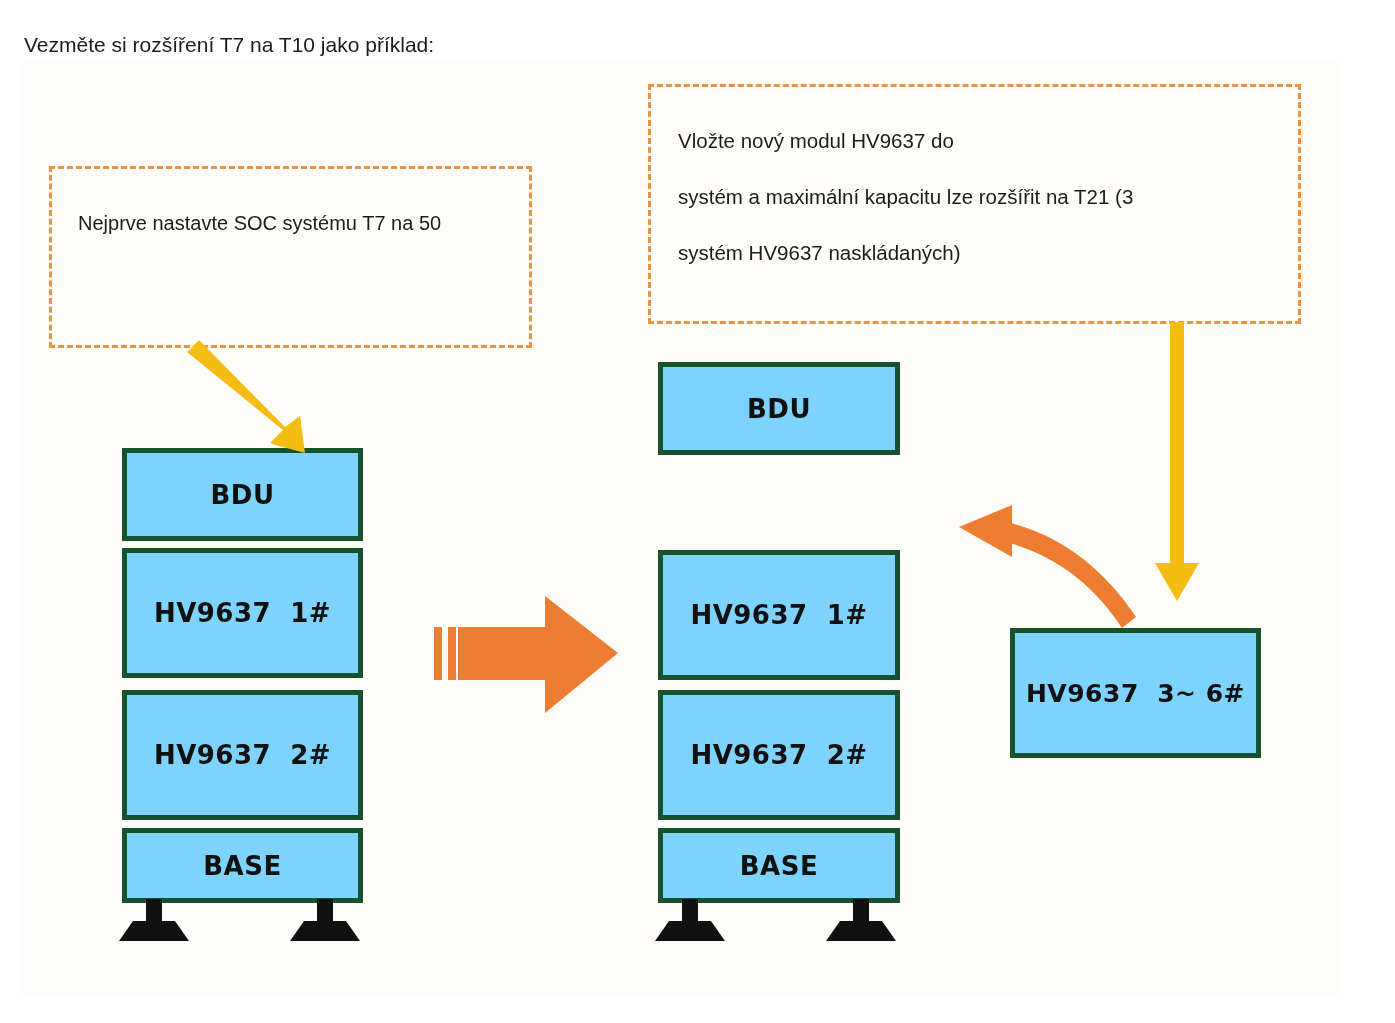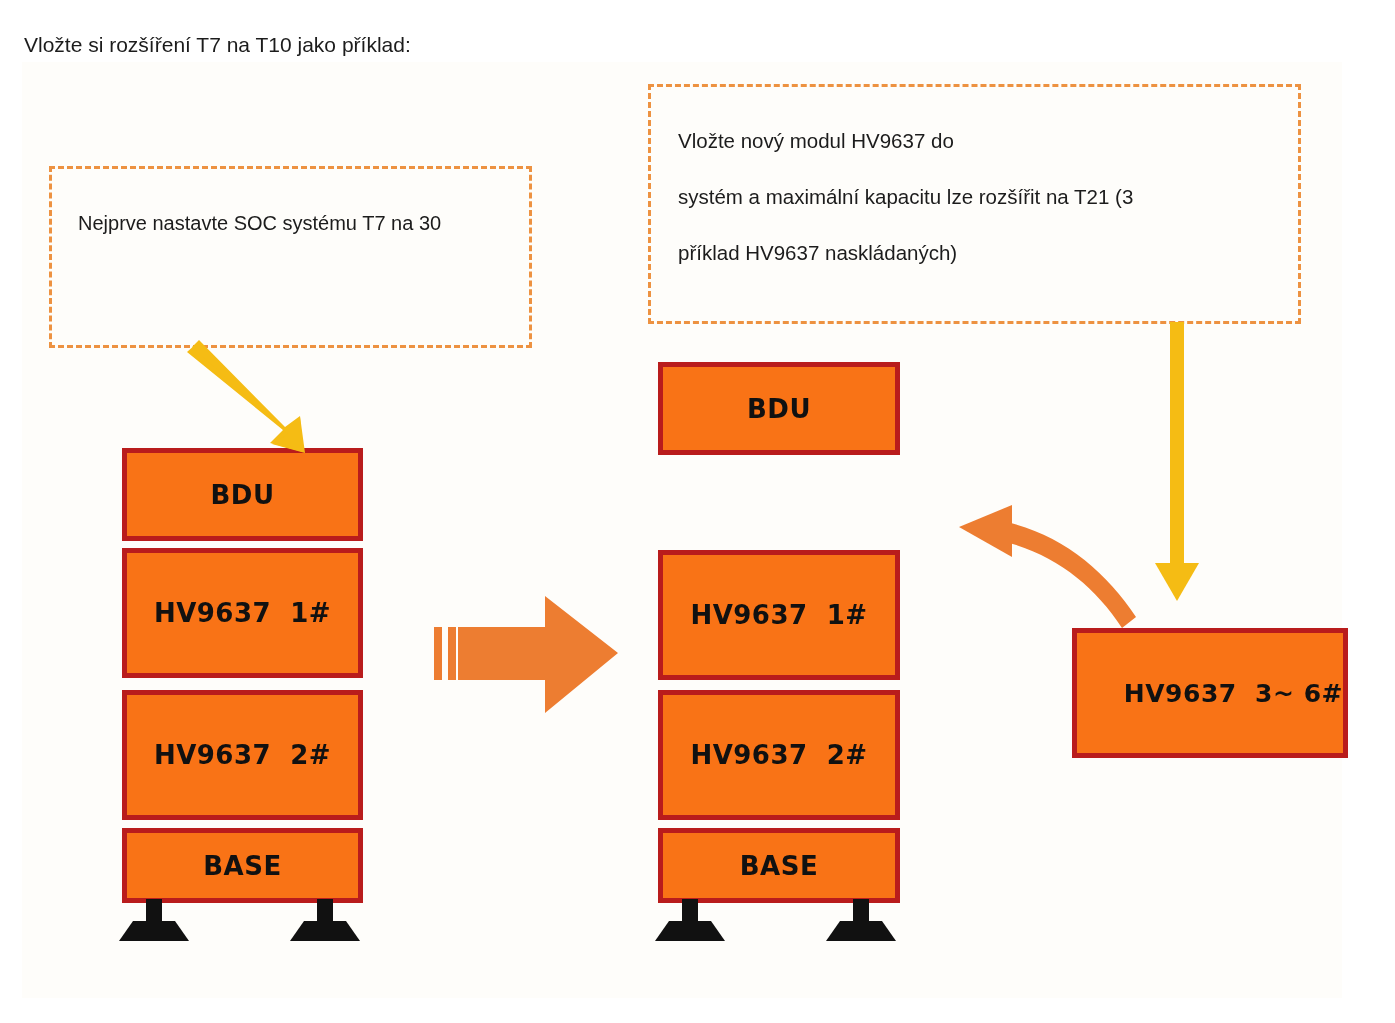--- a/index.html
+++ b/index.html
@@ -77,22 +77,22 @@
     top: 26px;
     font-size: 20.5px;
     line-height: 56px;
   }
   .callout-line { display: block; white-space: nowrap; }
 
   
   .stack-module {
     position: absolute;
     box-sizing: border-box;
-    background: #f97316;
-    border: 5px solid #b91c1c;
+    background: #7dd3fc;
+    border: 5px solid #14532d;
     display: flex;
     align-items: center;
     justify-content: center;
   }
   .module-label {
     font-family: "DejaVu Sans", sans-serif;
     font-weight: bold;
     font-size: 26px;
     letter-spacing: 0.5px;
     color: #111111;
@@ -135,33 +135,33 @@
     pointer-events: none;
   }
 </style>
 </head>
 <body>
 
 <div id="canvas">
 
   <div class="content-plate"></div>
 
-  <div class="intro-text">Vložte si rozšíření T7 na T10 jako příklad:</div>
+  <div class="intro-text">Vezměte si rozšíření T7 na T10 jako příklad:</div>
 
   <div class="callout callout-left">
     <div class="callout-body">
-      <span class="callout-line">Nejprve nastavte SOC systému T7 na 30</span>
+      <span class="callout-line">Nejprve nastavte SOC systému T7 na 50</span>
     </div>
   </div>
 
   <div class="callout callout-right">
     <div class="callout-body">
       <span class="callout-line">Vložte nový modul HV9637 do</span>
       <span class="callout-line">systém a maximální kapacitu lze rozšířit na T21 (3</span>
-      <span class="callout-line">příklad HV9637 naskládaných)</span>
+      <span class="callout-line">systém HV9637 naskládaných)</span>
     </div>
   </div>
 
   <div class="stack-module" style="left:122px; top:448px; width:241px; height:93px;">
     <span class="module-label">BDU</span>
   </div>
 
   <div class="stack-module" style="left:122px; top:548px; width:241px; height:130px;">
     <span class="module-label">HV9637  1#</span>
   </div>
@@ -201,21 +201,21 @@
 
   <div class="foot" style="left:653px; top:899px;">
     <div class="stem"></div>
     <div class="pad-inner"></div>
   </div>
   <div class="foot" style="left:824px; top:899px;">
     <div class="stem"></div>
     <div class="pad-inner"></div>
   </div>
 
-  <div class="stack-module" style="left:1072px; top:628px; width:276px; height:130px;justify-content:flex-end;">
+  <div class="stack-module" style="left:1010px; top:628px; width:251px; height:130px;">
     <span class="module-label small">HV9637  3~ 6#</span>
   </div>
 
   <svg class="overlay" viewBox="0 0 1395 1023">
 
     <g>
       <path d="M 196 344 L 286 430 L 300 417 L 303 452 L 270 443 L 283 430 L 187 352 Z" fill="#f5bc14"></path>
       <path d="M 192 347 L 288 434 L 272 444 L 305 453 L 300 416 L 285 427 L 199 340 Z" fill="#f5bc14"></path>
     </g>
 

